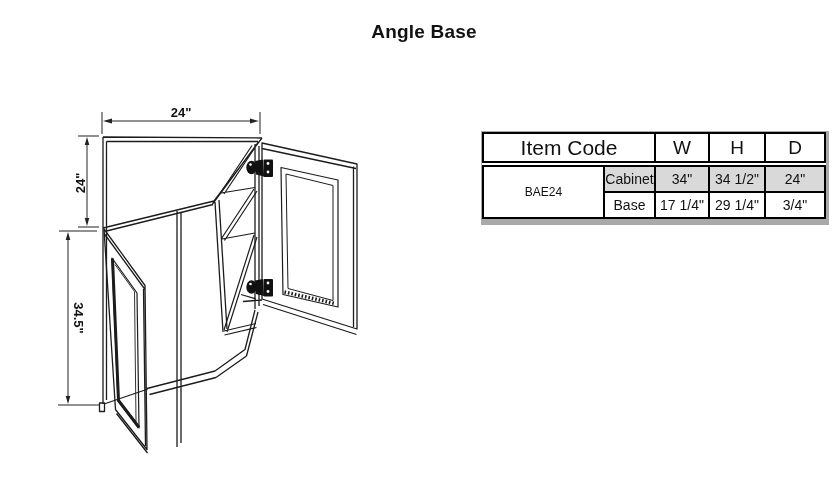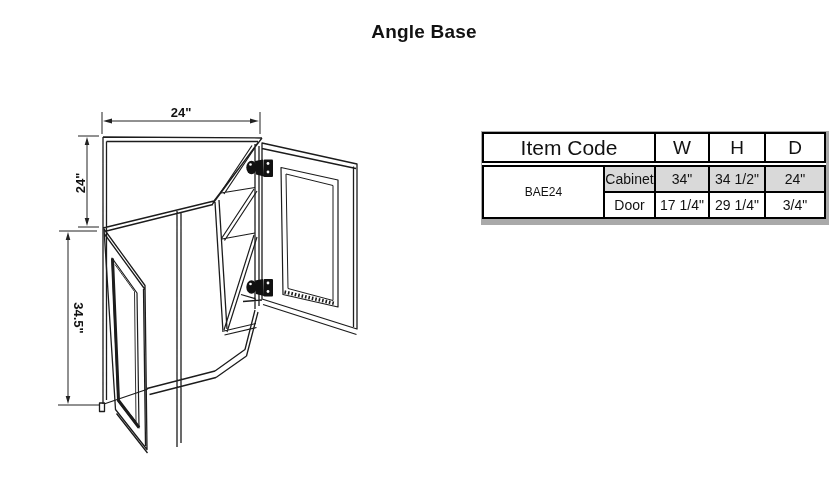--- a/index.html
+++ b/index.html
@@ -125,21 +125,21 @@
         <div class="c hdr-whd">H</div>
         <div class="c hdr-whd">D</div>
       </div>
       <div class="grid-gap"></div>
       <div class="grid-b">
         <div class="c cell-code">BAE24</div>
         <div class="c cell-sub gray">Cabinet</div>
         <div class="c cell-val gray">34"</div>
         <div class="c cell-val gray">34 1/2"</div>
         <div class="c cell-val gray">24"</div>
-        <div class="c cell-sub">Door</div>
+        <div class="c cell-sub">Base</div>
         <div class="c cell-val">17 1/4"</div>
         <div class="c cell-val">29 1/4"</div>
         <div class="c cell-val">3/4"</div>
       </div>
     </div>
   </div>
 
 </div>
 
 </body></html>

